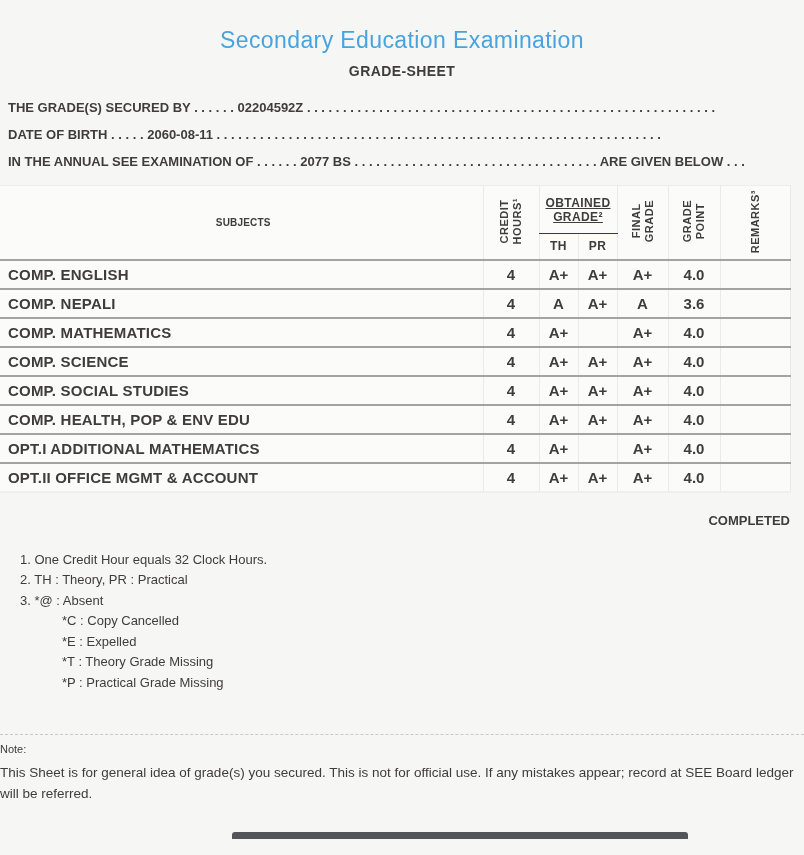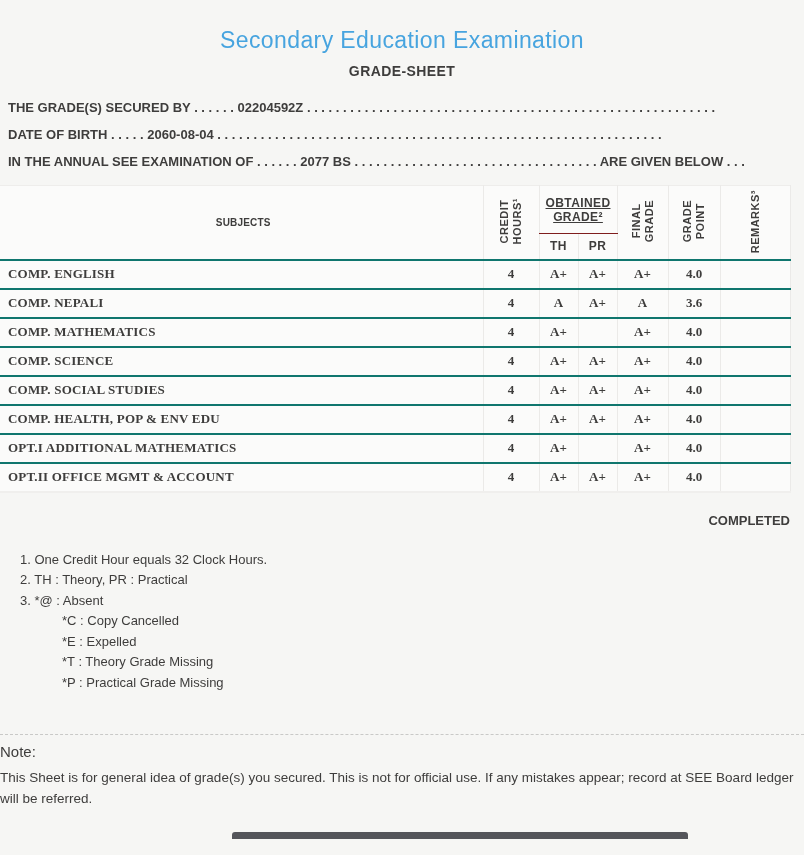--- a/index.html
+++ b/index.html
@@ -66,42 +66,41 @@
   .grade-table th.sub-h { font-size:12px; }
   .vert {
     display:inline-block;
     writing-mode:vertical-rl;
     transform:rotate(180deg);
     letter-spacing:0.5px;
   }
   .vert .vline { display:block; line-height:13px; text-align:center; }
   .grade-table tbody td {
     height:29px;
-    border-top:2px solid #0f766e;
+    border-top:2px solid #a3a3a3;
     text-align:center;
-    font-size:13px;
-    font-family:Liberation Serif, serif;
+    font-size:15px;
   }
   .grade-table tbody td.c-sub { text-align:left; padding-left:8px; letter-spacing:0.2px; }
 
   .summary { text-align:right; padding-right:14px; }
   .gpa-line { margin-top:14px; font-size:13px; font-weight:700; }
   .status-line { margin-top:20px; font-size:13px; font-weight:700; }
 
   .footnotes { margin-top:22px; font-size:13px; font-weight:400;padding-left:20px; }
   .footnote { line-height:20.5px; }
   .footnote.indent { padding-left:28px;margin-left:14px; }
 
   .dashed-divider {
     margin-top:41px;
     border:0;
     border-top:1px dashed #c9c9c7;
     width:804px;
   }
-  .note-heading { margin-top:6px; font-size:15px; font-weight:400; }
+  .note-heading { margin-top:6px; font-size:11px; font-weight:400; }
   .note-body {
     margin-top:7px;
     width:795px;
     font-size:13.5px;
     font-weight:400;
     line-height:21px;
   }
 
   .home-indicator {
     position:absolute;
@@ -124,21 +123,21 @@
   <div class="info-block">
     <div class="info-line w1">
       <span>THE GRADE(S) SECURED BY</span>
       <span>. . . . . .</span>
       <span>02204592Z</span>
       <span>. . . . . . . . . . . . . . . . . . . . . . . . . . . . . . . . . . . . . . . . . . . . . . . . . . . . . . . . . . . .</span>
     </div>
     <div class="info-line w2">
       <span>DATE OF BIRTH</span>
       <span>. . . . .</span>
-      <span>2060-08-04</span>
+      <span>2060-08-11</span>
       <span>. . . . . . . . . . . . . . . . . . . . . . . . . . . . . . . . . . . . . . . . . . . . . . . . . . . . . . . . . . . . . .</span>
     </div>
     <div class="info-line">
       <span>IN THE ANNUAL SEE EXAMINATION OF</span>
       <span>. . . . . .</span>
       <span>2077 BS</span>
       <span>. . . . . . . . . . . . . . . . . . . . . . . . . . . . . . . . . .</span>
       <span>ARE GIVEN BELOW . . .</span>
     </div>
   </div>

